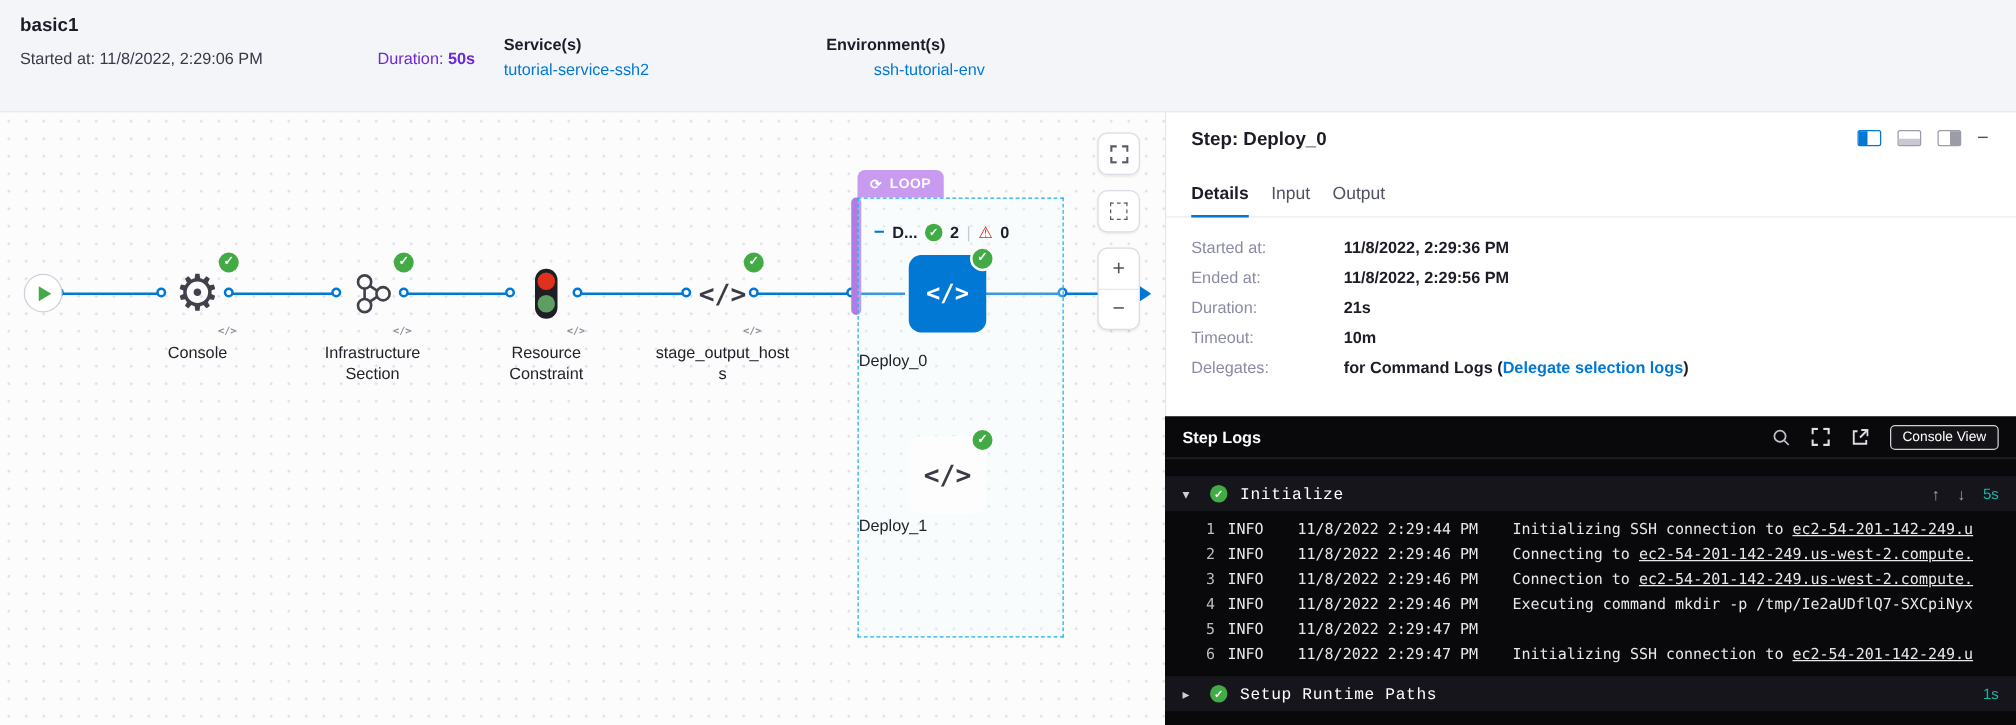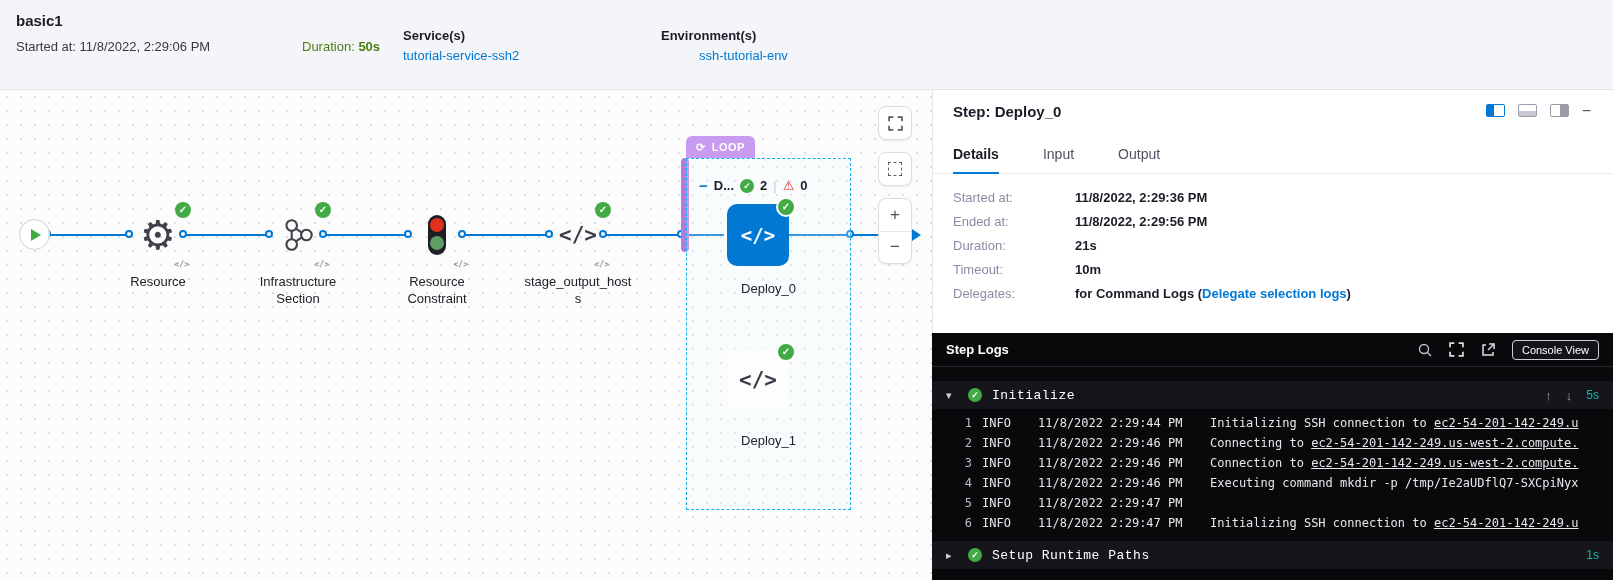--- a/index.html
+++ b/index.html
@@ -4,21 +4,21 @@
 <style>
   *{margin:0;padding:0;box-sizing:border-box}
   html,body{width:1613px;height:580px;overflow:hidden}
   body{font-family:"Liberation Sans",sans-serif;background:#fff;color:#1c1c28}
   .app{position:relative;width:1613px;height:580px;overflow:hidden;background:#fff}
 
   
   .topbar{position:absolute;left:0;top:0;width:1613px;height:90px;background:#f4f5f8;border-bottom:1px solid #e3e4ea}
   .t-title{position:absolute;left:16px;top:12px;font-size:15px;font-weight:bold;color:#1c1c28}
   .t-started{position:absolute;left:16px;top:39px;font-size:13px;color:#383946}
-  .t-duration{position:absolute;left:302px;top:39px;font-size:13px;color:#4d7c0f}
+  .t-duration{position:absolute;left:302px;top:39px;font-size:13px;color:#6d28d9}
   .t-duration .bold{font-weight:bold}
   .t-col-label{position:absolute;top:28px;font-size:13px;font-weight:bold;color:#1c1c28}
   .t-col-link{position:absolute;top:48px;font-size:13px;color:#0278d5;cursor:pointer}
   .svc-label{left:403px}.svc-link{left:403px}
   .env-label{left:661px}.env-link{left:699px}
 
   
   .canvas{position:absolute;left:0;top:90px;width:932px;height:490px;background-color:#fcfcfd;
     background-image:radial-gradient(#dddee5 1px,transparent 1.3px);background-size:14px 14px;overflow:hidden}
   .pline{position:absolute;top:144px;height:2px;background:#0278d5}
@@ -44,22 +44,22 @@
   .gh-title{font-weight:bold;color:#1c1c28}
   .gh-check{position:static;display:inline-block;width:14px;height:14px;line-height:14px;font-size:9px}
   .gh-count{font-weight:bold;color:#1c1c28}
   .gh-sep{color:#c9c9d4}
   .gh-warn{color:#d4281c;font-size:13px;line-height:13px}
   .deploy-node{position:absolute;left:40px;width:62px;height:62px;border-radius:10px;display:flex;align-items:center;justify-content:center;cursor:pointer}
   .deploy-blue{top:45px;background:#0278d5}
   .deploy-blue .code-glyph{color:#fff;font-size:19px}
   .deploy-ghost{top:190px;background:#fdfdfe}
   .chk-deploy{top:-7px;right:-7px;border:2px solid #fcfcfd;box-sizing:content-box}
-  .deploy-label{position:absolute;width:100%;text-align:center;font-size:13px;color:#22222a}
-  .dl0{top:122px}.dl1{top:274px}
+  .deploy-label{position:absolute;width:100%;text-align:left;font-size:13px;color:#22222a}
+  .dl0{top:122px}.dl1{top:254px}
 
   
   .fab{position:absolute;left:878px;width:34px;height:34px;background:#fff;border:1px solid #dcdce4;border-radius:8px;display:flex;align-items:center;justify-content:center;box-shadow:0 1px 2px rgba(0,0,0,.07);cursor:pointer}
   .fab-fullscreen{top:16px}
   .fab-select{top:62px}
   .dash-sq{width:14px;height:14px;border:1.5px dashed #5a5b66}
   .zoomer{position:absolute;left:878px;top:108px;width:34px;height:66px;background:#fff;border:1px solid #dcdce4;border-radius:8px;box-shadow:0 1px 2px rgba(0,0,0,.07);display:flex;flex-direction:column}
   .zoom-btn{flex:1;display:flex;align-items:center;justify-content:center;font-size:17px;color:#4f5058;cursor:pointer}
   .zoom-div{height:1px;background:#e6e6ec}
 
@@ -68,21 +68,21 @@
   .step-title{position:absolute;left:20px;top:13px;font-size:15px;font-weight:bold;color:#1c1c28}
   .view-icons{position:absolute;right:22px;top:14px;display:flex;align-items:center;gap:13px}
   .vi{width:19px;height:13px;border-radius:2px;cursor:pointer;position:relative}
   .vi1{border:1.5px solid #0278d5}
   .vi1::after{content:"";position:absolute;left:0;top:0;bottom:0;width:45%;background:#0278d5}
   .vi2{border:1.5px solid #9b9ca8}
   .vi2::after{content:"";position:absolute;left:0;right:0;bottom:0;height:45%;background:#c7c8d1}
   .vi3{border:1.5px solid #9b9ca8}
   .vi3::after{content:"";position:absolute;right:0;top:0;bottom:0;width:45%;background:#9b9ca8}
   .vi-minus{font-size:16px;color:#4f5162;cursor:pointer;line-height:13px}
-  .tabs{position:absolute;left:0;top:44px;width:100%;height:40px;display:flex;gap:44px;padding:0 20px;border-bottom:1px solid #ececf2}
+  .tabs{position:absolute;left:0;top:44px;width:100%;height:40px;display:flex;gap:18px;padding:0 20px;border-bottom:1px solid #ececf2}
   .tab{font-size:14px;color:#4f5162;display:flex;align-items:center;cursor:pointer;position:relative}
   .tab.active{font-weight:bold;color:#1c1c28}
   .tab.active::after{content:"";position:absolute;left:0;right:0;bottom:-1px;height:2px;background:#0278d5}
   .details{position:absolute;left:20px;top:100px;right:20px}
   .detail-row{display:flex;margin-bottom:9px;font-size:13px;align-items:baseline}
   .dlabel{width:122px;color:#8a8ba3}
   .dvalue{font-weight:bold;color:#1c1c28}
   .dlink{color:#0278d5;font-weight:bold;cursor:pointer}
 
   
@@ -154,21 +154,21 @@
     <div class="playbtn">
       <div class="play-tri"></div>
     </div>
 
     <div class="node" style="left:103px;top:119px">
       <div class="icon-wrap">
         <span class="gear">⚙</span>
         <span class="check chk-node">✓</span>
         <span class="mini">&lt;/&gt;</span>
       </div>
-      <div class="node-label">Resource</div>
+      <div class="node-label">Console</div>
     </div>
 
     <div class="node" style="left:243px;top:119px">
       <div class="icon-wrap">
         <svg width="40" height="40" viewBox="0 0 38 38" fill="none" stroke="#40414b" stroke-width="2">
           <circle cx="13" cy="10" r="5"></circle>
             <circle cx="27" cy="19" r="5"></circle>
             <circle cx="13" cy="28" r="5"></circle>
           <path d="M17 13l6 4M17 25l6-4M13 15v8"></path>
         </svg>

